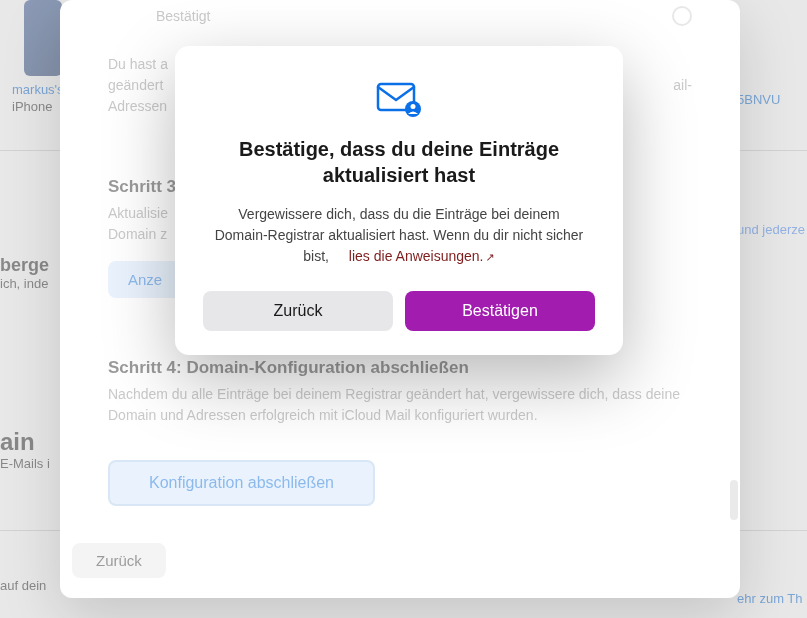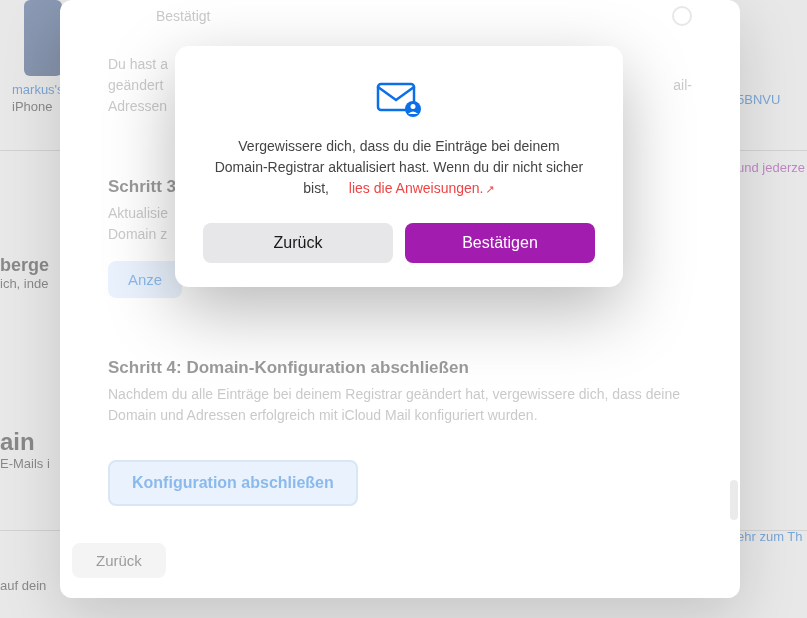--- a/index.html
+++ b/index.html
@@ -60,22 +60,22 @@
       top: 0;
       width: 70px;
       height: 618px;
       font-size: 13px;
     }
     .bg-right .r1 {
       color: #0066d6;
       margin-top: 92px;
     }
     .bg-right .r2 {
-      color: #a21caf;
-      margin-top: 53px;
+      color: #3b82f6;
+      margin-top: 115px;
     }
     .bg-right .r3 {
       color: #0066d6;
       margin-top: 354px;
     }
     
     .bg-divider1 {
       position: absolute;
       left: 0;
       top: 150px;
@@ -169,24 +169,24 @@
       border-radius: 8px;
       font-size: 15px;
       font-weight: 400;
       cursor: pointer;
     }
     
     .btn-primary-soft {
       background: #cfe4fb;
       color: #0066d6;
       border: none;
-      padding: 12px 22px;
+      padding: 12px 39px;
       border-radius: 8px;
       font-size: 16px;
-      font-weight: 700;
+      font-weight: 400;
       cursor: pointer;
       margin-top: 18px;
       border: 2px solid #adc9ea;
     }
     
     .btn-gray {
       background: #e8e8ea;
       color: #222;
       border: none;
       padding: 9px 24px;
@@ -250,21 +250,21 @@
     
     .dialog-body {
       font-size: 14px;
       color: #444;
       line-height: 1.5;
       margin-bottom: 24px;
       padding: 0 8px;
     }
     
     .dialog-body a {
-      color: #ef4444;
+      color: #7f1d1d;
       text-decoration: none;
       padding-left: 16px;
     }
     
     .link-arrow {
       font-size: 11px;
       margin-left: 2px;
     }
     
     .dialog-actions {
@@ -363,20 +363,21 @@
 <div class="dialog">
   <div class="dialog-icon">
     <svg width="46" height="36" viewBox="0 0 46 36">
       <rect x="2" y="2" width="36" height="26" rx="3" fill="none" stroke="#0b6fe8" stroke-width="2.5"></rect>
       <path d="M2 5 L20 18 L38 5" fill="none" stroke="#0b6fe8" stroke-width="2.5" stroke-linecap="round"></path>
       <circle cx="37" cy="27" r="8" fill="#0b6fe8"></circle>
       <circle cx="37" cy="24.5" r="2.5" fill="#fff"></circle>
       <path d="M32 32 Q37 27 42 32" fill="#fff"></path>
     </svg>
   </div>
+  <div class="dialog-title">Bestätige, dass du deine Einträge aktualisiert hast</div>
   <div class="dialog-body">
     <span>Vergewissere dich, dass du die Einträge bei deinem Domain-Registrar aktualisiert hast. Wenn du dir nicht sicher bist, </span><a href="#"><span>lies die Anweisungen.</span><span class="link-arrow">↗</span></a>
   </div>
   <div class="dialog-actions">
     <button class="dialog-btn dialog-btn-secondary">Zurück</button>
     <button class="dialog-btn dialog-btn-primary">Bestätigen</button>
   </div>
 </div>
 
 </body></html>

